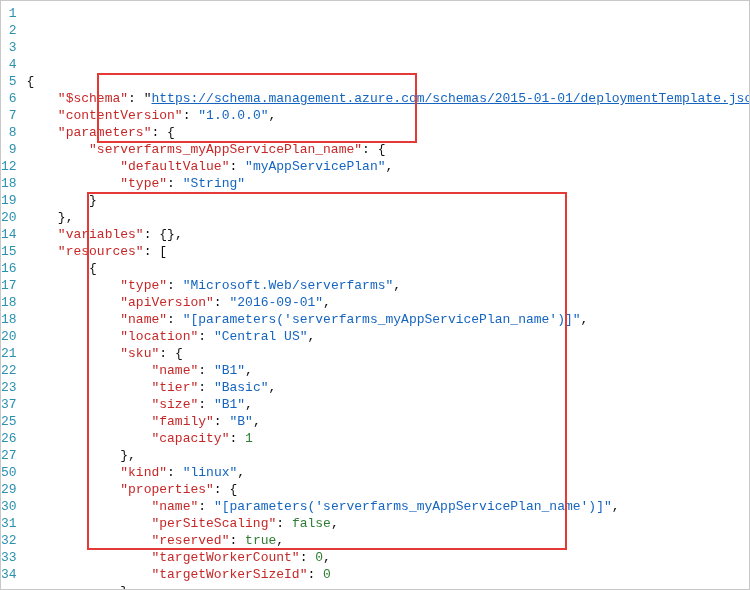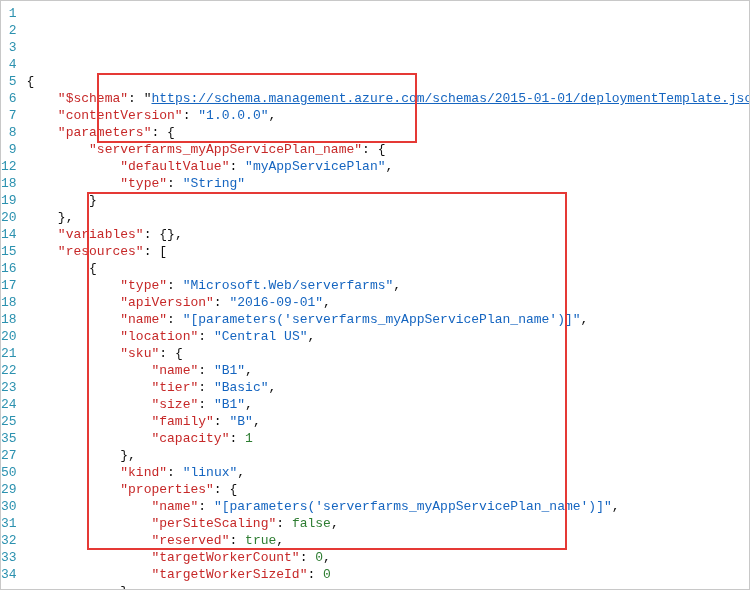--- a/index.html
+++ b/index.html
@@ -72,23 +72,23 @@
       <div class="ln">14</div>
       <div class="ln">15</div>
       <div class="ln">16</div>
       <div class="ln">17</div>
       <div class="ln">18</div>
       <div class="ln">18</div>
       <div class="ln">20</div>
       <div class="ln">21</div>
       <div class="ln">22</div>
       <div class="ln">23</div>
-      <div class="ln">24</div>
+      <div class="ln">37</div>
       <div class="ln">25</div>
-      <div class="ln">35</div>
+      <div class="ln">26</div>
       <div class="ln">27</div>
       <div class="ln">50</div>
       <div class="ln">29</div>
       <div class="ln">30</div>
       <div class="ln">31</div>
       <div class="ln">32</div>
       <div class="ln">33</div>
       <div class="ln">34</div>
     </div>
   <div class="code">

